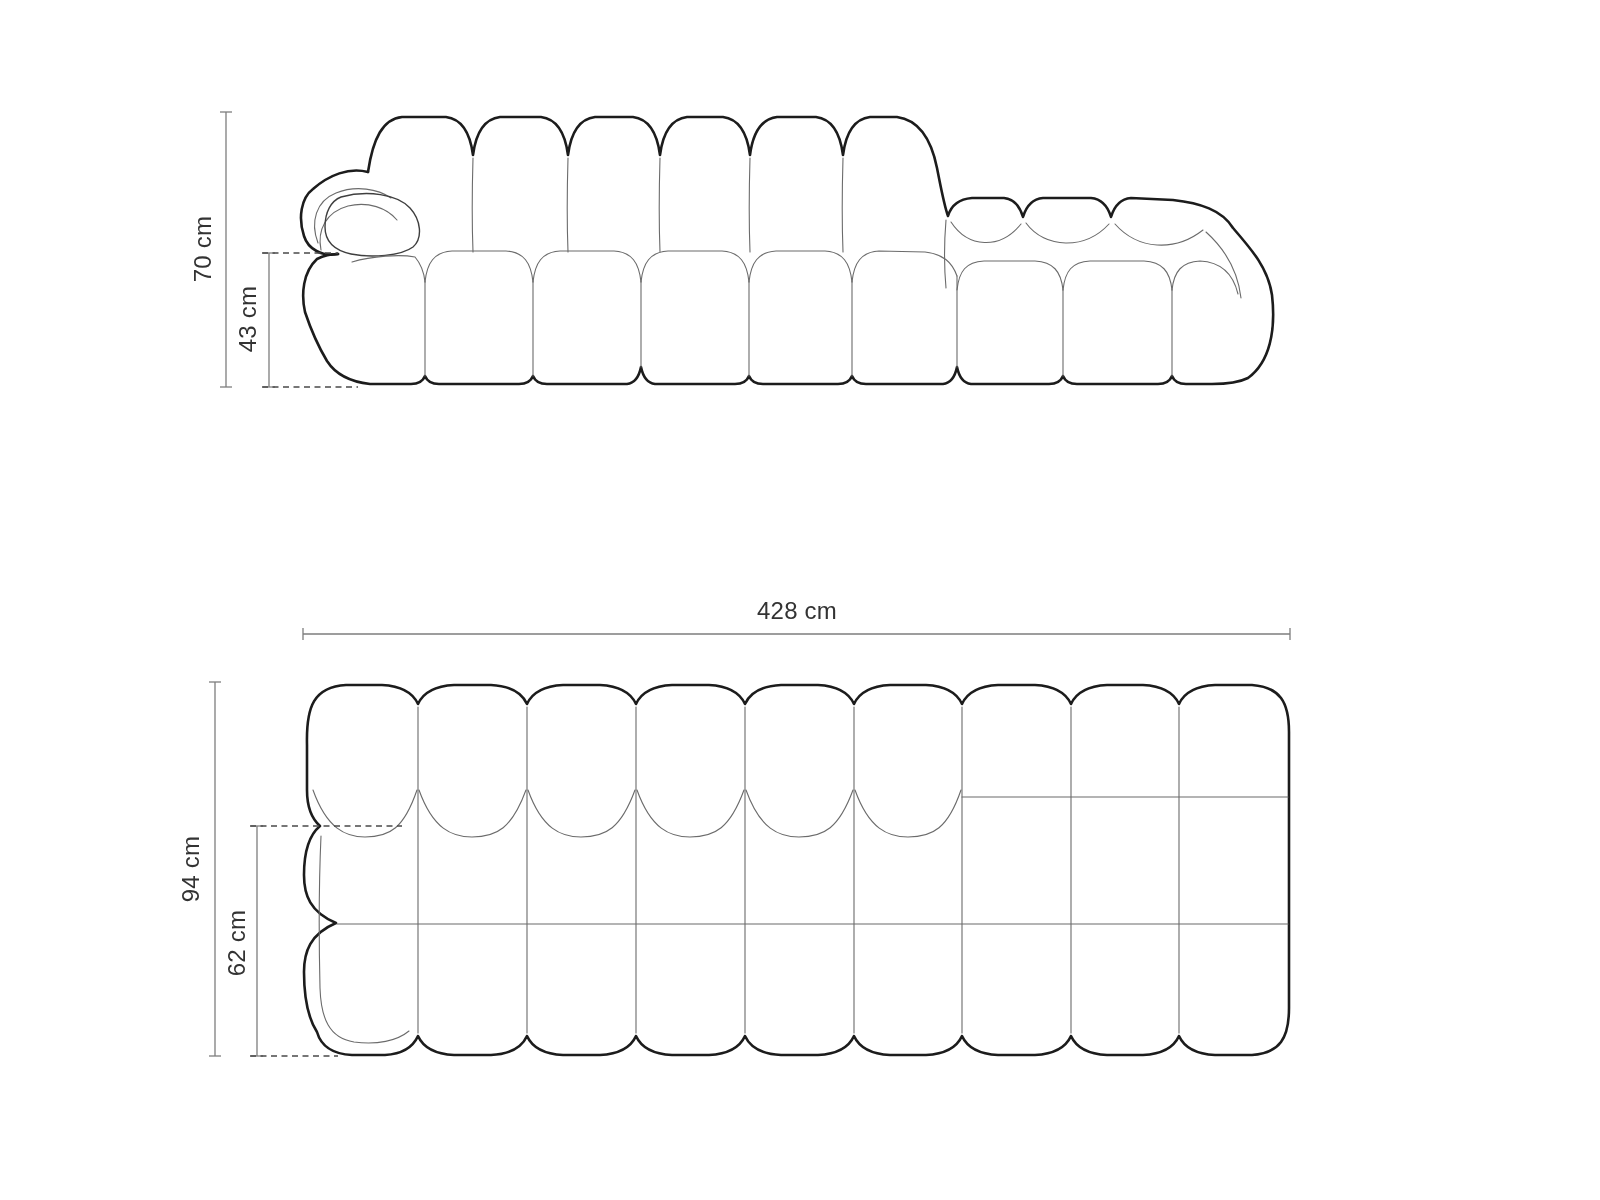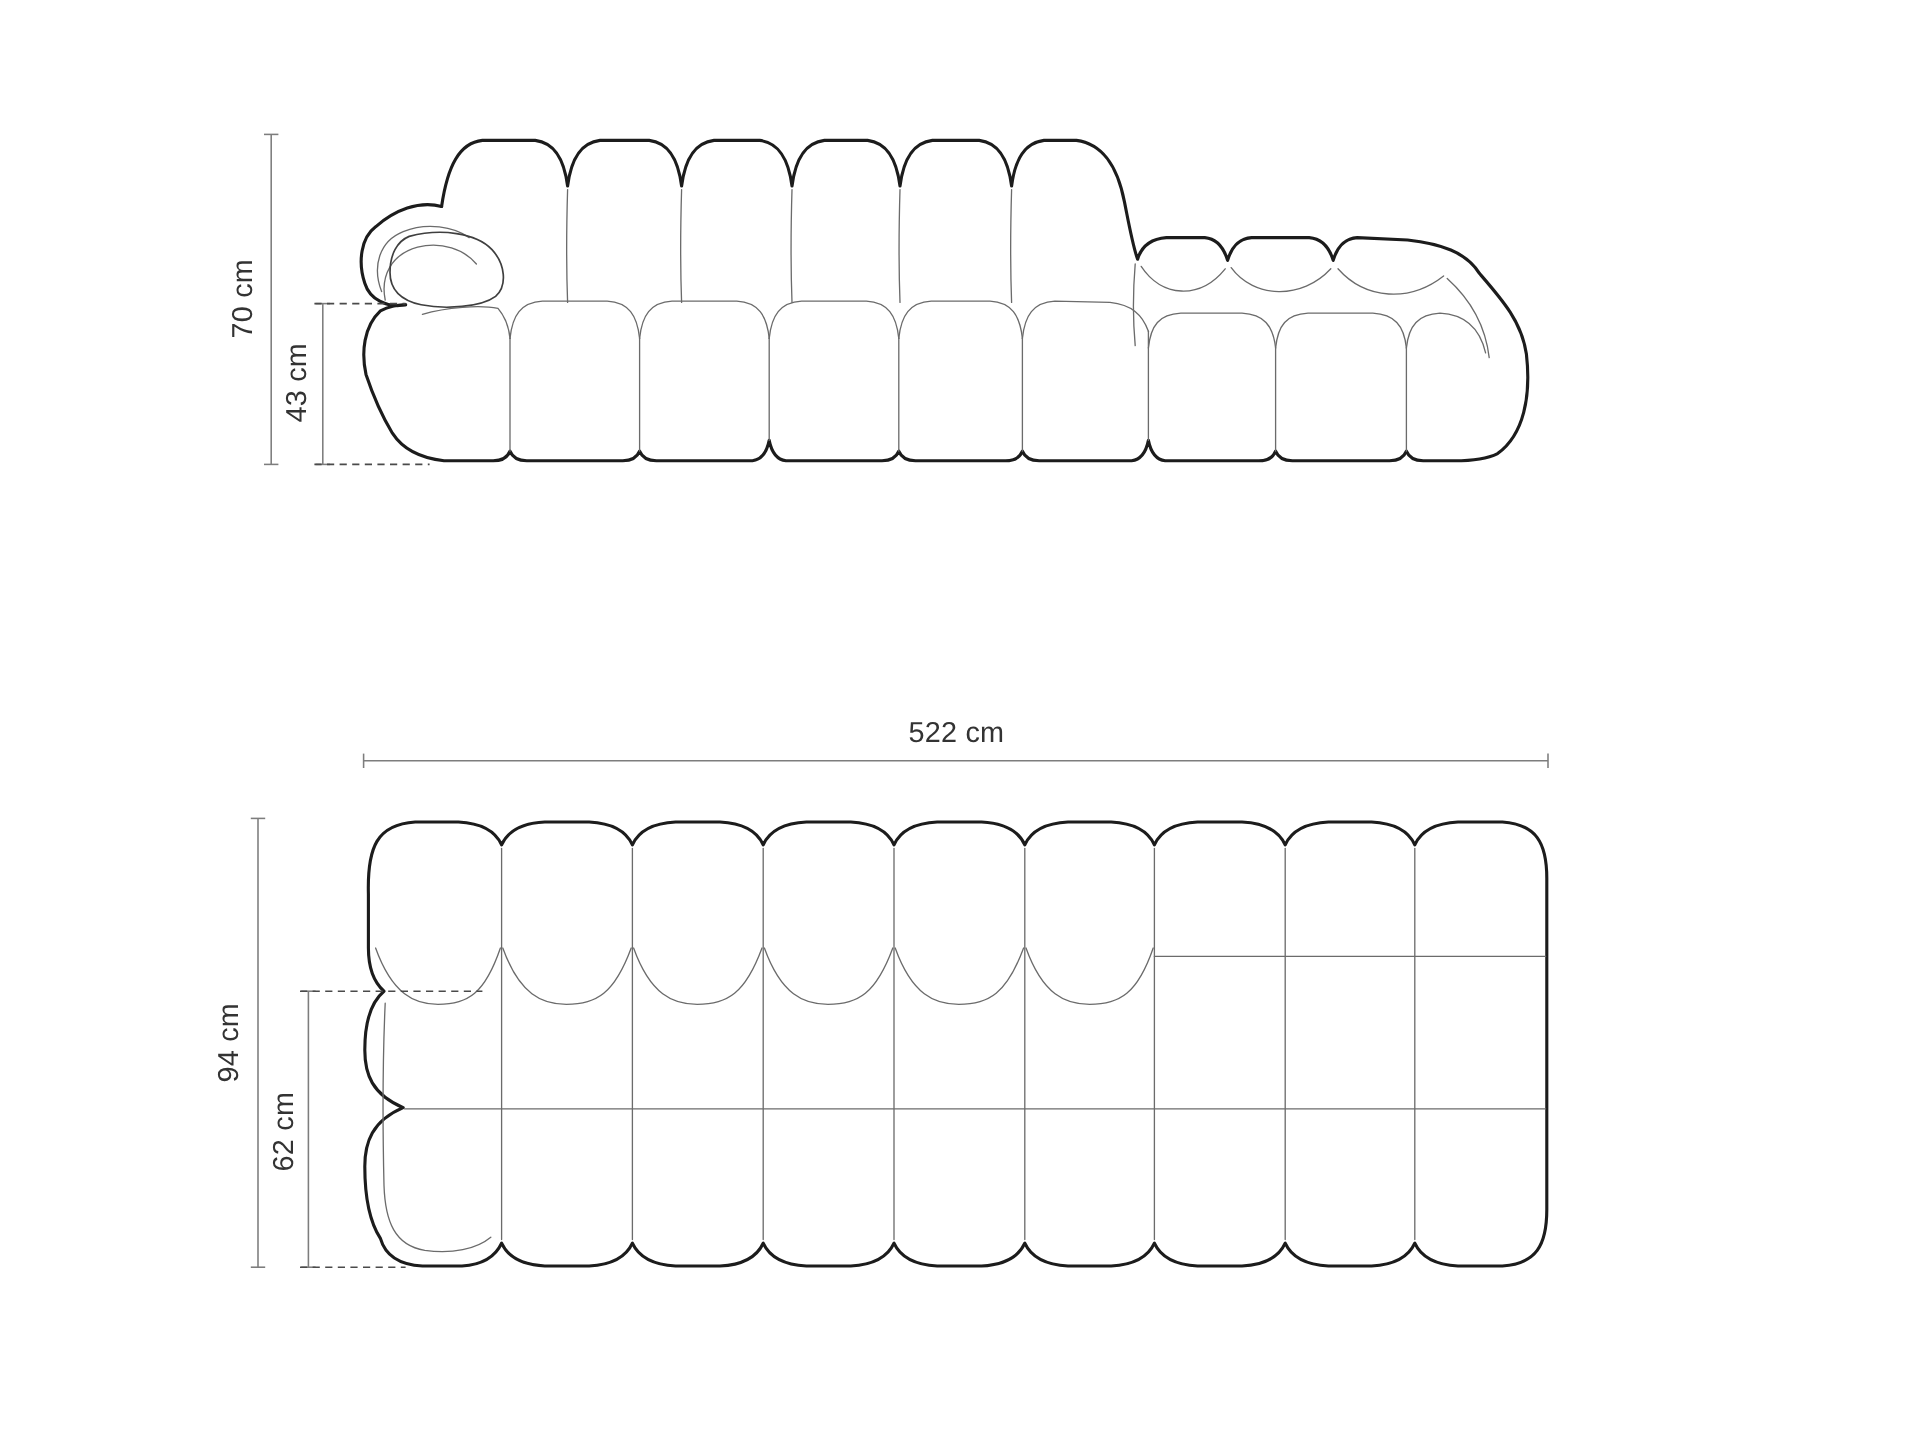--- a/index.html
+++ b/index.html
@@ -216,19 +216,19 @@
         <path class="dash-line" d="M 250 826 L 402 826"></path>
         <path class="dash-line" d="M 250 1056 L 338 1056"></path>
       </g>
     </g>
   </svg>
 
   <div class="dim-label rot" style="left:203px;top:249px;">70 cm</div>
 
   <div class="dim-label rot" style="left:248px;top:319px;">43 cm</div>
 
-  <div class="dim-label hor" style="left:797px;top:611px;">522 cm</div>
+  <div class="dim-label hor" style="left:797px;top:611px;">428 cm</div>
 
   <div class="dim-label rot" style="left:191px;top:869px;">94 cm</div>
 
   <div class="dim-label rot" style="left:237px;top:943px;">62 cm</div>
 
 </div>
 
 </body></html>

